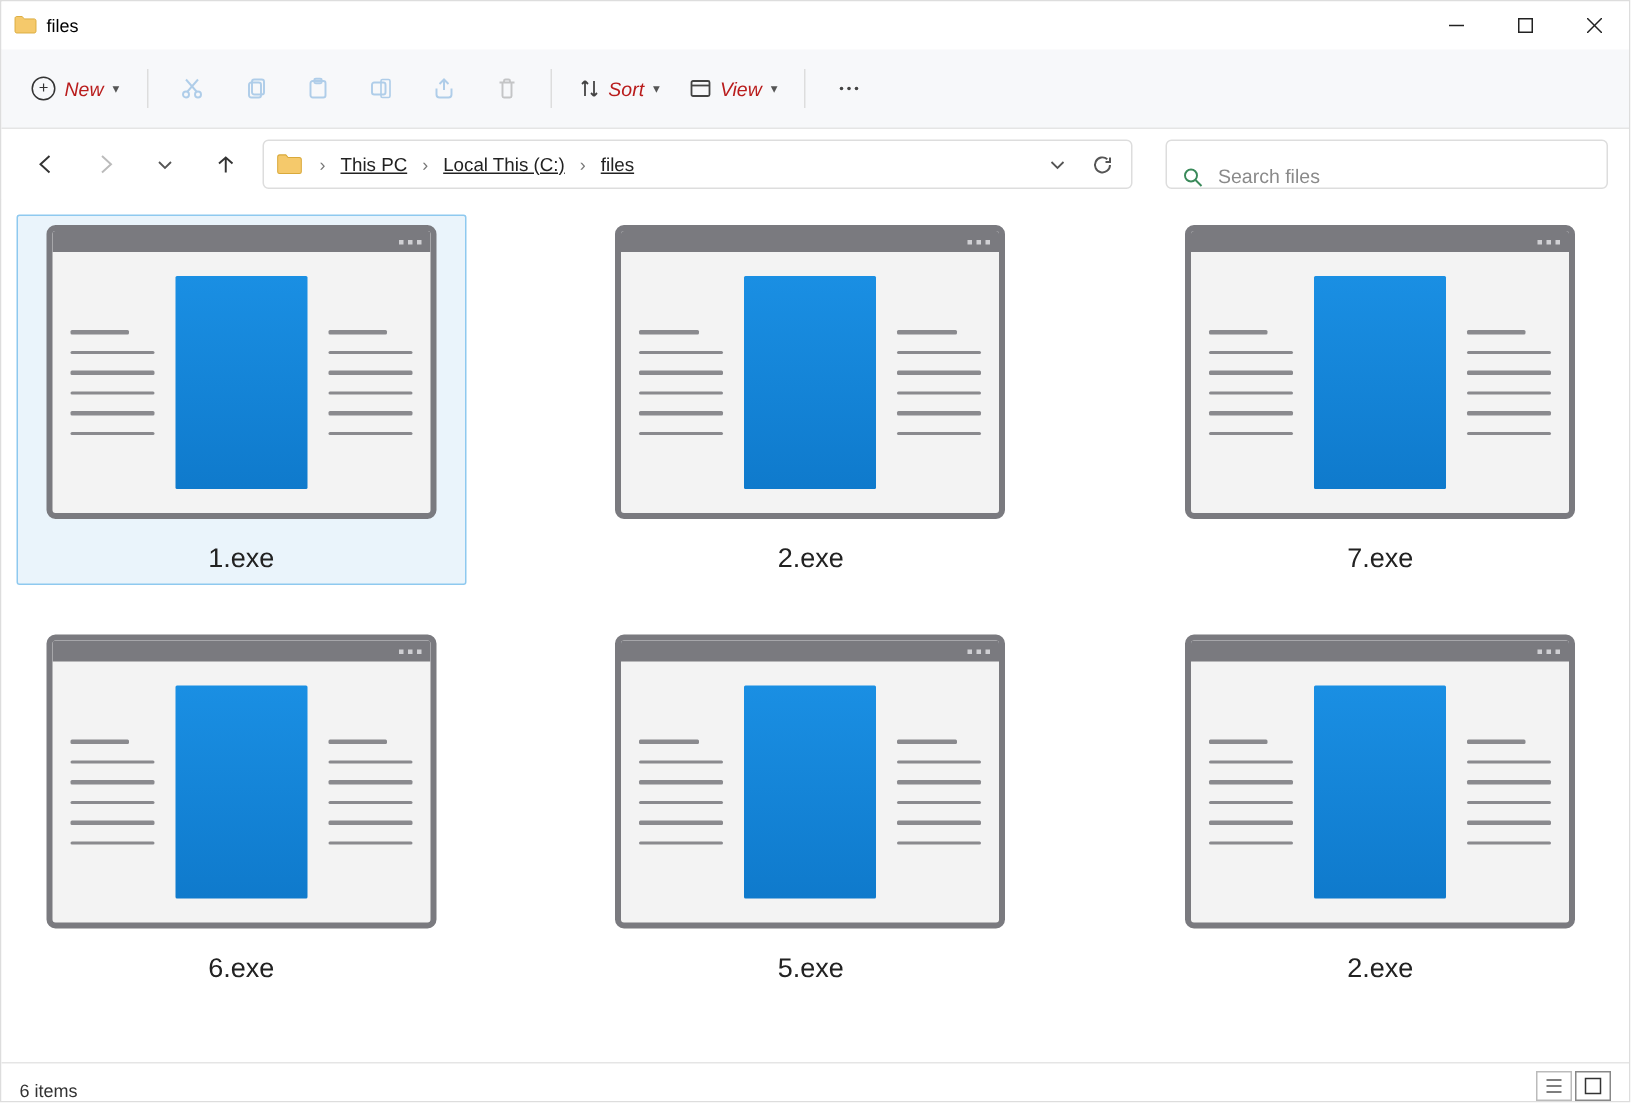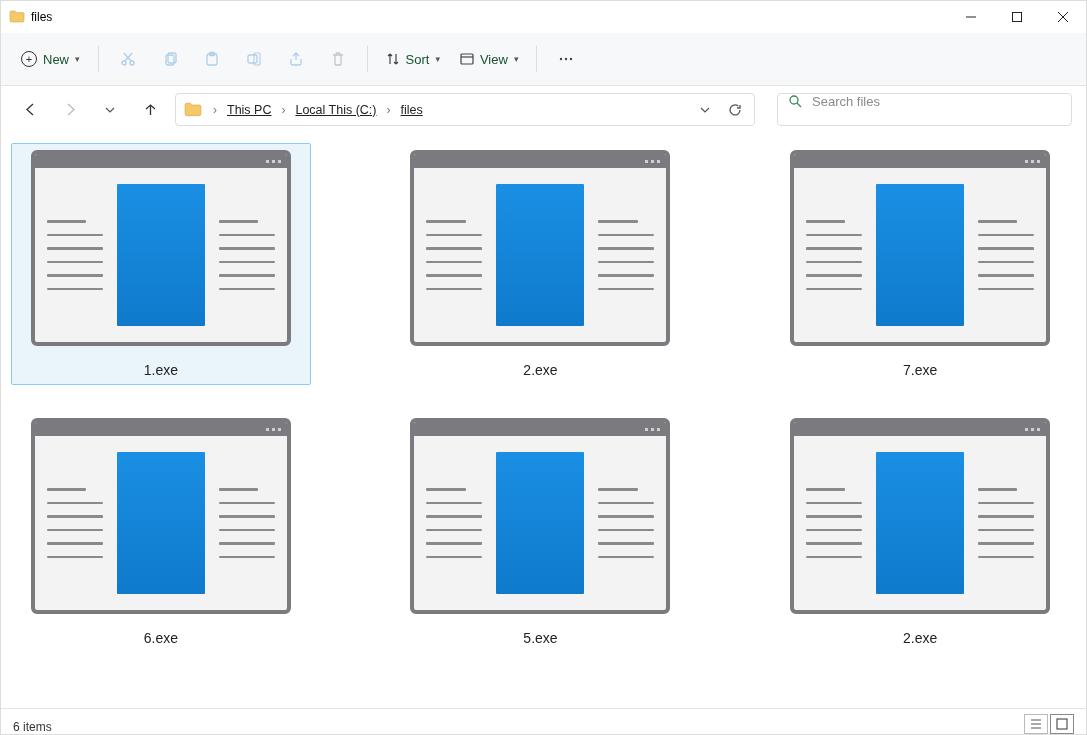--- a/index.html
+++ b/index.html
@@ -14,52 +14,52 @@
   .win-btn { width: 46px; height: 32px; display: flex; align-items: center; justify-content: center; }
 
   
   .toolbar { height: 53px; display: flex; align-items: center; padding: 0 12px; gap: 4px; background: #f7f8fa; border-bottom: 1px solid #e5e5e5; }
   .tbtn { height: 34px; display: flex; align-items: center; justify-content: center; padding: 0 8px; border-radius: 4px; color: #444; gap: 6px; }
   .tbtn.icon-only { width: 38px; padding: 0; }
   .tbtn.disabled { opacity: 0.45; }
   .tbtn .chev { font-size: 9px; color: #555; }
   .new-btn { border: 0; }
   .tsep { width: 1px; height: 26px; background: #ddd; margin: 0 6px; }
-  .tbtn-label { font-size: 13px; color: #14532d; }
+  .tbtn-label { font-size: 13px; color: #b91c1c; font-style: italic; }
   .plus-circle { width: 16px; height: 16px; border: 1.3px solid #333; border-radius: 50%; display: flex; align-items: center; justify-content: center; font-size: 11px; line-height: 1; color: #333; }
 
   
   .navrow { height: 47px; display: flex; align-items: center; padding: 0 14px 0 14px; gap: 10px; background: #fff; }
   .nav-btn { width: 30px; height: 30px; display: flex; align-items: center; justify-content: center; color: #555; border-radius: 4px; }
   .nav-btn.disabled { color: #bbb; }
   .addressbar { flex: 0 0 580px; height: 33px; border: 1px solid #ddd; border-radius: 4px; display: flex; align-items: center; padding: 0 6px 0 8px; gap: 4px; }
   .addressbar .folder-glyph { width: 18px; height: 18px; margin-right: 4px; }
   .crumb { font-size: 12.5px; color: #222; padding: 2px 3px; border-radius: 3px; text-decoration: underline; }
   .crumb-sep { color: #777; font-size: 12px; padding: 0 3px; }
   .addressbar .grow { flex: 1; }
   .addr-icon { width: 26px; height: 26px; display: flex; align-items: center; justify-content: center; color: #555; }
-  .searchbox { flex: 1; height: 33px; border: 1px solid #ddd; border-radius: 4px; display: flex; align-items: flex-start; padding: 0 10px; gap: 10px; margin-left: 12px; }
+  .searchbox { flex: 1; height: 33px; border: 1px solid #ddd; border-radius: 4px; display: flex; align-items: flex-end; padding: 0 10px; gap: 10px; margin-left: 12px; }
   .searchbox input { border: none; outline: none; font-size: 13px; width: 100%; color: #333; background: transparent; }
   .searchbox input::placeholder { color: #8a8a8a; }
   .search-glyph { color: #4a7; font-size: 13px; }
 
   
   .content { flex: 1; overflow: auto; padding: 10px 6px 4px 10px; background: #fff; }
   .grid { display: grid; grid-template-columns: repeat(3, 1fr); column-gap: 80px; row-gap: 26px; padding-right: 10px; }
   .item { display: flex; flex-direction: column; align-items: center; padding: 6px; border: 1px solid transparent; border-radius: 2px; }
   .item.selected { border: 1px solid #8ec9ef; background: #eaf4fb; }
   .thumb { width: 260px; height: 196px; border: 4px solid #7a7a7f; border-radius: 6px; background: #f3f3f3; position: relative; overflow: hidden; }
   .thumb-titlebar { position: absolute; top: 0; left: 0; right: 0; height: 14px; background: #7a7a7f; display: flex; justify-content: flex-end; align-items: center; padding-right: 6px; gap: 3px; }
   .thumb-titlebar .dot { width: 3px; height: 3px; background: #cfcfd3; }
   .thumb-body { position: absolute; top: 14px; left: 0; right: 0; bottom: 0; display: flex; align-items: center; justify-content: center; gap: 14px; padding: 14px 12px; }
   .thumb-lines { display: flex; flex-direction: column; gap: 11px; flex: 0 0 56px; }
   .thumb-lines .ln { height: 2.5px; background: #8a8a8e; border-radius: 1px; }
   .thumb-lines .ln.top { width: 70%; }
   .thumb-center { width: 104px; height: 142px; background: linear-gradient(180deg, #1a8fe3 0%, #0f7acc 100%); border-radius: 1px; }
-  .item-label { margin-top: 16px; font-size: 14px; color: #222; text-align: center; }
+  .item-label { margin-top: 16px; font-size: 18px; color: #222; text-align: center; }
 
   
   .statusbar { height: 26px; border-top: 1px solid #e5e5e5; display: flex; align-items: flex-end; padding: 0 12px; font-size: 12px; color: #333; background: #fff; }
   .statusbar .grow { flex: 1; }
   .view-toggle { width: 24px; height: 20px; border: 1px solid #bbb; display: flex; align-items: center; justify-content: center; margin-left: 2px; }
   .view-toggle.active { border-color: #888; }
 
   svg { display: block; }
 </style>
 </head>

